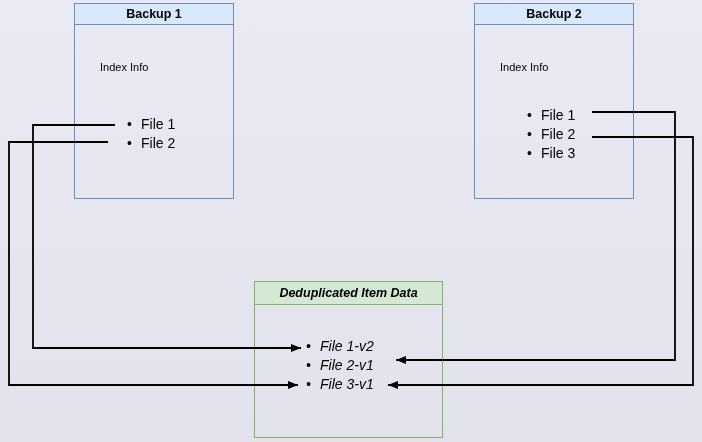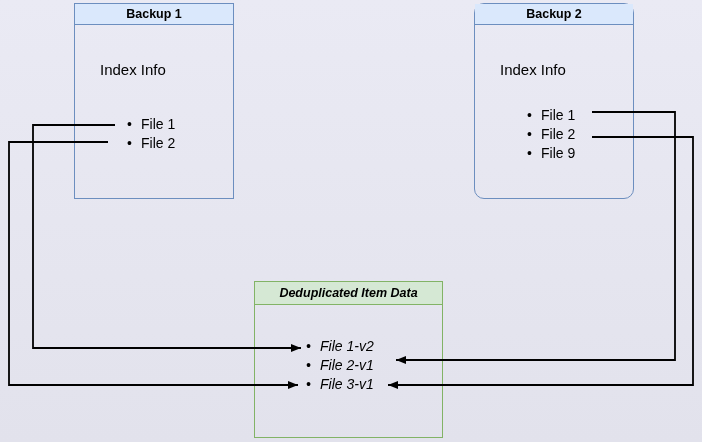--- a/index.html
+++ b/index.html
@@ -32,21 +32,21 @@
   }
   #backup1 { left: 74px; top: 3px; width: 160px; height: 196px; }
   #backup2 { left: 474px; top: 3px; width: 160px; height: 196px; }
   #dedup   { left: 254px; top: 281px; width: 189px; height: 157px; }
   #backup1 .box-header, #backup2 .box-header { height: 21px; }
   #dedup .box-header { height: 23px; }
   .index-label {
     position: absolute;
     left: 25px;
     top: 57px;
-    font-size: 15px;
+    font-size: 11px;
   }
   ul.file-list {
     position: absolute;
     margin: 0;
     padding: 0;
     list-style: none;
     font-size: 14px;
     line-height: 19px;
   }
   #backup1 ul.file-list { left: 52px; top: 111px; }
@@ -80,29 +80,29 @@
     <div class="box-header" style="background: rgb(218, 232, 252); border-bottom-color: rgb(108, 142, 191);">
       <span>Backup 1</span>
     </div>
     <div class="index-label">Index Info</div>
     <ul class="file-list">
       <li>File 1</li>
       <li>File 2</li>
     </ul>
   </div>
 
-  <div class="box" id="backup2" style="border-color: rgb(108, 142, 191); border-radius: 10px;">
+  <div class="box" id="backup2" style="border-color: rgb(108, 142, 191);">
     <div class="box-header" style="background: rgb(218, 232, 252); border-bottom-color: rgb(108, 142, 191);">
       <span>Backup 2</span>
     </div>
     <div class="index-label">Index Info</div>
     <ul class="file-list">
       <li>File 1</li>
       <li>File 2</li>
-      <li>File 9</li>
+      <li>File 3</li>
     </ul>
   </div>
 
   <div class="box" id="dedup" style="border-color: rgb(130, 179, 102); font-style: italic;">
     <div class="box-header" style="background: rgb(213, 232, 212); border-bottom-color: rgb(130, 179, 102);">
       <span>Deduplicated Item Data</span>
     </div>
     <ul class="file-list">
       <li>File 1-v2</li>
       <li>File 2-v1</li>

